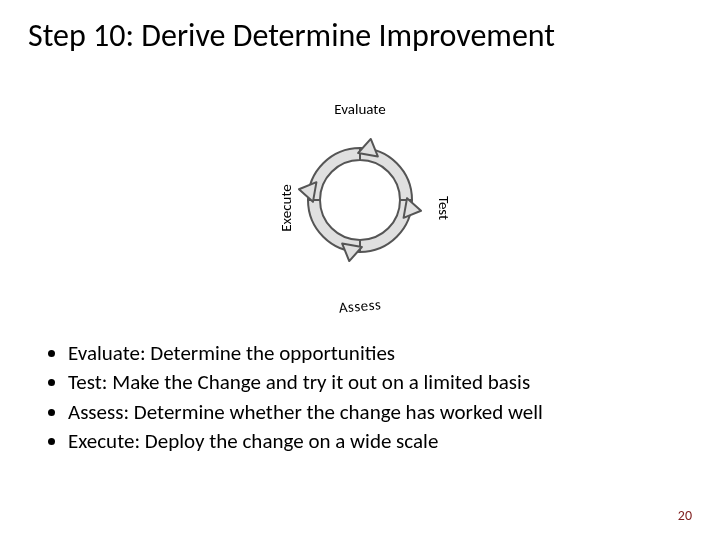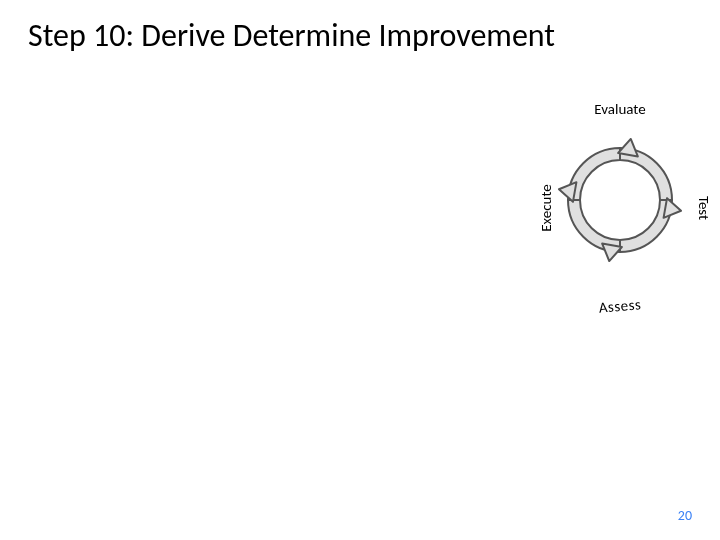--- a/index.html
+++ b/index.html
@@ -27,21 +27,21 @@
     font-size: 32px;
     font-weight: 400;
     line-height: 1.15;
   }
   .cycle-wrap {
     position: absolute;
     top: 100px;
     left: 0;
     right: 0;
     display: flex;
-    justify-content: flex-end;
+    justify-content: center;
   }
   .cycle {
     position: relative;
     width: 200px;
     height: 215px;
   }
   .cycle svg {
     position: absolute;
     top: 30px;
     left: 30px;
@@ -90,21 +90,21 @@
     list-style-type: disc;
   }
   .bullets li {
     margin-bottom: 2px;
   }
   .pagenum {
     position: absolute;
     bottom: 16px;
     right: 28px;
     font-size: 14px;
-    color: #3b82f6;
+    color: #7f1d1d;
   }
 </style>
 </head>
 <body>
 
 <div class="slide">
 
   <div class="title">Step 10: Derive Determine Improvement</div>
 
   <div class="cycle-wrap">
@@ -130,16 +130,24 @@
           <polygon points="116,60 116,80 132,70" transform="rotate(280 70 70)"></polygon>
         </g>
       </svg>
       <div class="lbl lbl-top">Evaluate</div>
       <div class="lbl lbl-right">Test</div>
       <div class="lbl lbl-bottom">Assess</div>
       <div class="lbl lbl-left">Execute</div>
     </div>
   </div>
 
+  <div class="bullets">
+    <ul>
+      <li>Evaluate: Determine the opportunities</li>
+      <li>Test: Make the Change and try it out on a limited basis</li>
+      <li>Assess: Determine whether the change has worked well</li>
+      <li>Execute: Deploy the change on a wide scale</li>
+    </ul>
+  </div>
 
   <div class="pagenum">20</div>
 
 </div>
 
 </body></html>

